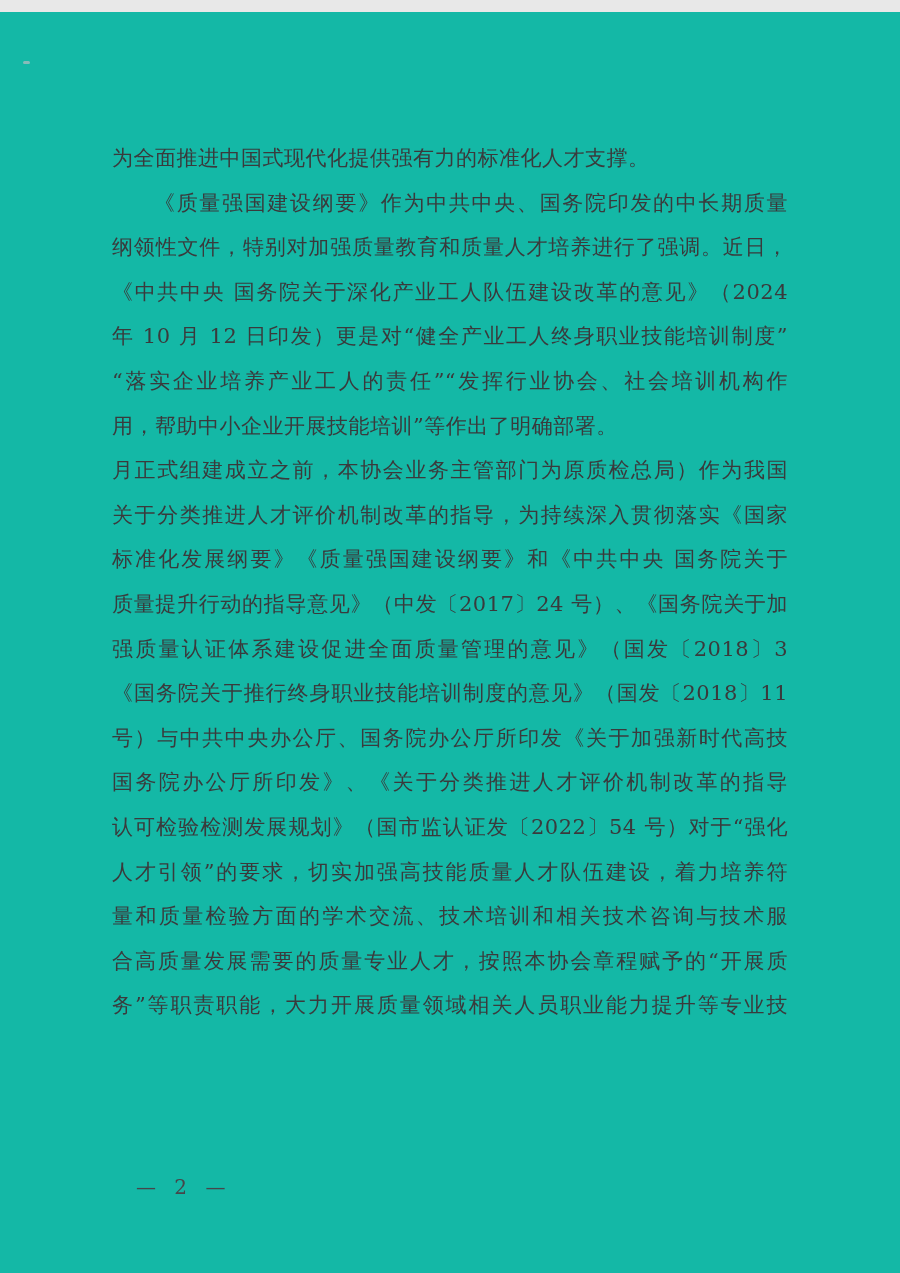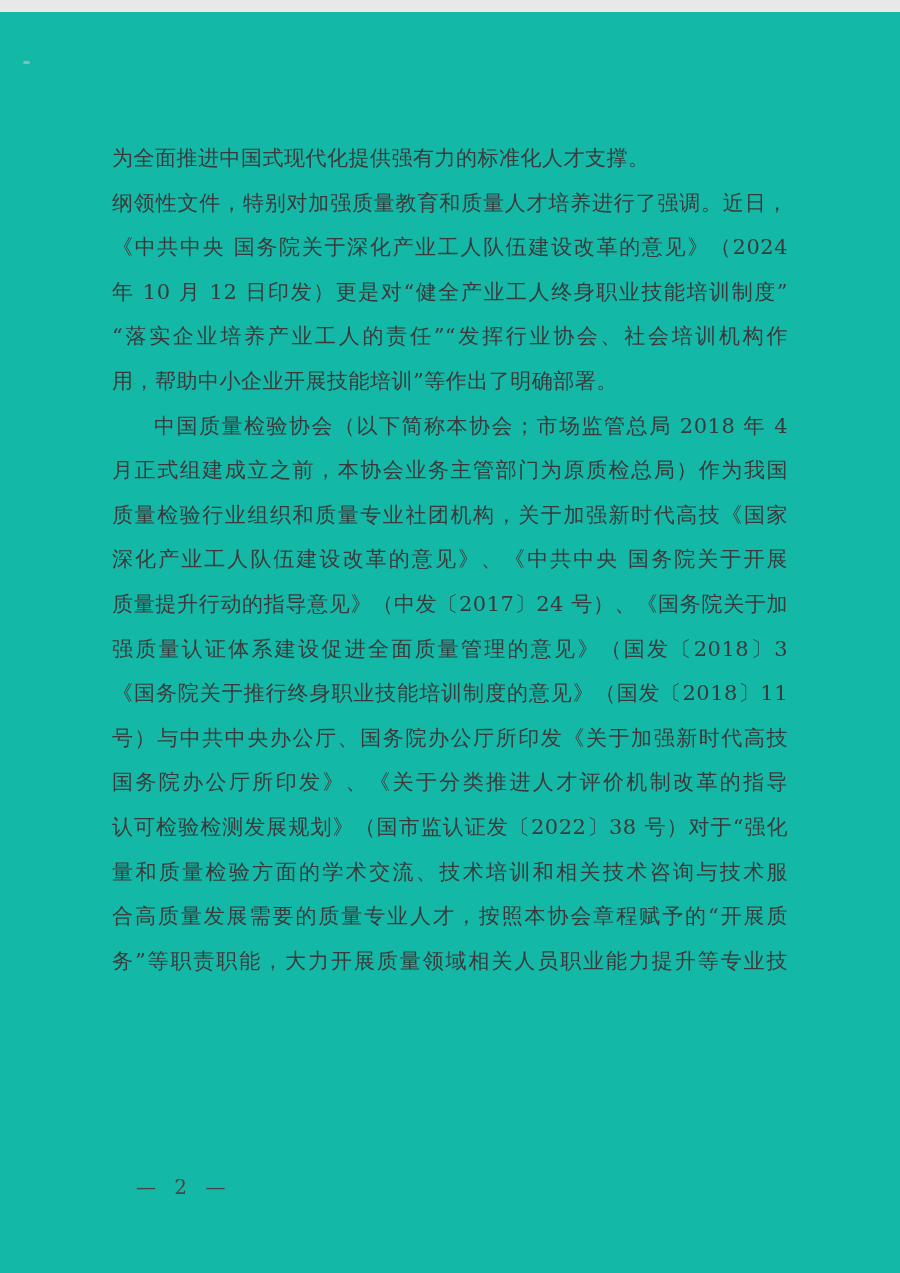--- a/index.html
+++ b/index.html
@@ -61,35 +61,36 @@
 </style>
 </head>
 <body>
 
 <main class="page">
 
   <div class="speck"></div>
 
   <section class="text-block">
     <div class="line nj">为全面推进中国式现代化提供强有力的标准化人才支撑。</div>
+    <div class="line ind">《质量强国建设纲要》作为中共中央、国务院印发的中长期质量</div>
     <div class="line">纲领性文件，特别对加强质量教育和质量人才培养进行了强调。近日，</div>
     <div class="line">《中共中央 国务院关于深化产业工人队伍建设改革的意见》（2024</div>
     <div class="line">年 10 月 12 日印发）更是对“健全产业工人终身职业技能培训制度”</div>
     <div class="line">“落实企业培养产业工人的责任”“发挥行业协会、社会培训机构作</div>
     <div class="line nj">用，帮助中小企业开展技能培训”等作出了明确部署。</div>
-    <div class="line ind">中国质量检验协会（以下简称本协会；市场监管总局 2018 年 4</div>
     <div class="line">月正式组建成立之前，本协会业务主管部门为原质检总局）作为我国</div>
-    <div class="line">质量检验行业组织和质量专业社团机构，关于加强新时代高技《国家</div>
-    <div class="line">深化产业工人队伍建设改革的意见》、《中共中央 国务院关于开展</div>
+    <div class="line">关于分类推进人才评价机制改革的指导，为持续深入贯彻落实《国家</div>
+    <div class="line">标准化发展纲要》《质量强国建设纲要》和《中共中央 国务院关于</div>
     <div class="line">质量提升行动的指导意见》（中发〔2017〕24 号）、《国务院关于加</div>
     <div class="line">强质量认证体系建设促进全面质量管理的意见》（国发〔2018〕3 号）、</div>
     <div class="line">《国务院关于推行终身职业技能培训制度的意见》（国发〔2018〕11</div>
     <div class="line">号）与中共中央办公厅、国务院办公厅所印发《关于加强新时代高技</div>
     <div class="line">国务院办公厅所印发》、《关于分类推进人才评价机制改革的指导</div>
-    <div class="line">认可检验检测发展规划》（国市监认证发〔2022〕38 号）对于“强化</div>
+    <div class="line">认可检验检测发展规划》（国市监认证发〔2022〕54 号）对于“强化</div>
+    <div class="line">人才引领”的要求，切实加强高技能质量人才队伍建设，着力培养符</div>
     <div class="line">量和质量检验方面的学术交流、技术培训和相关技术咨询与技术服</div>
     <div class="line">合高质量发展需要的质量专业人才，按照本协会章程赋予的“开展质</div>
     <div class="line">务”等职责职能，大力开展质量领域相关人员职业能力提升等专业技</div>
   </section>
 
   <div class="footer">— 2 —</div>
 
 </main>
 
 </body></html>

